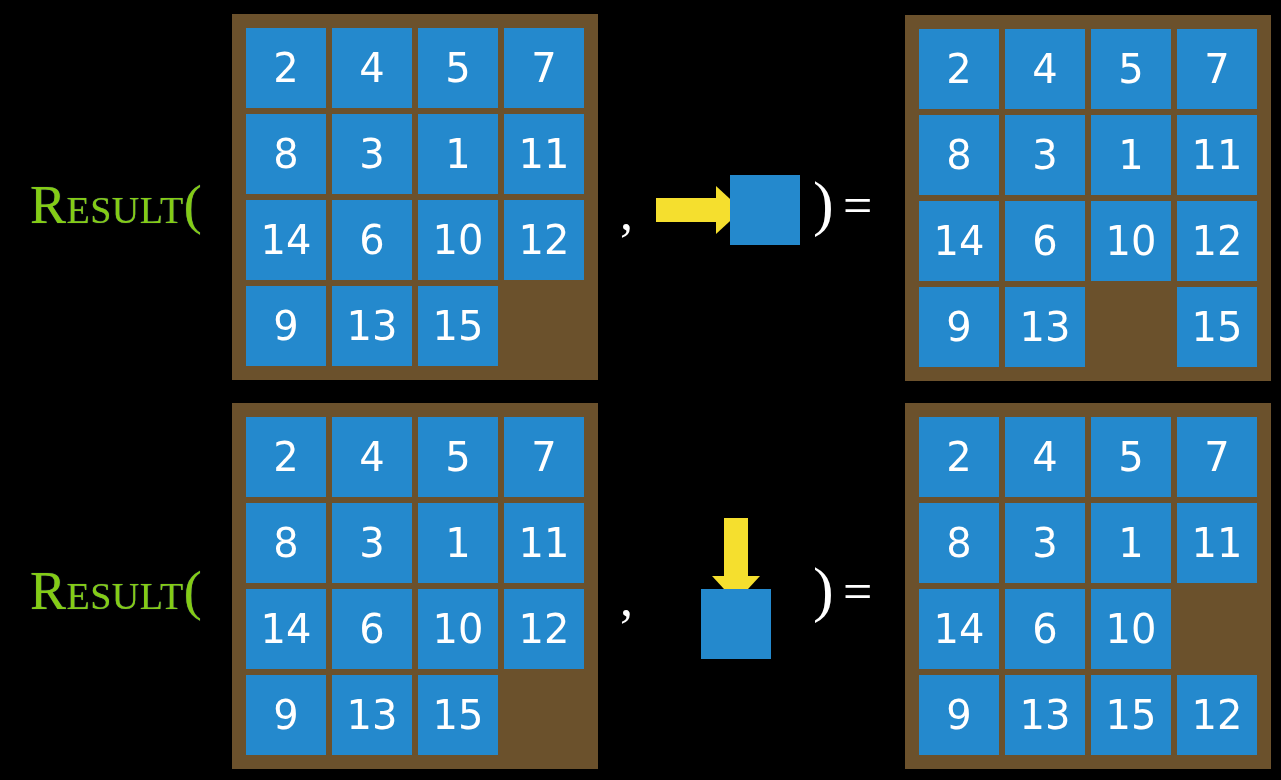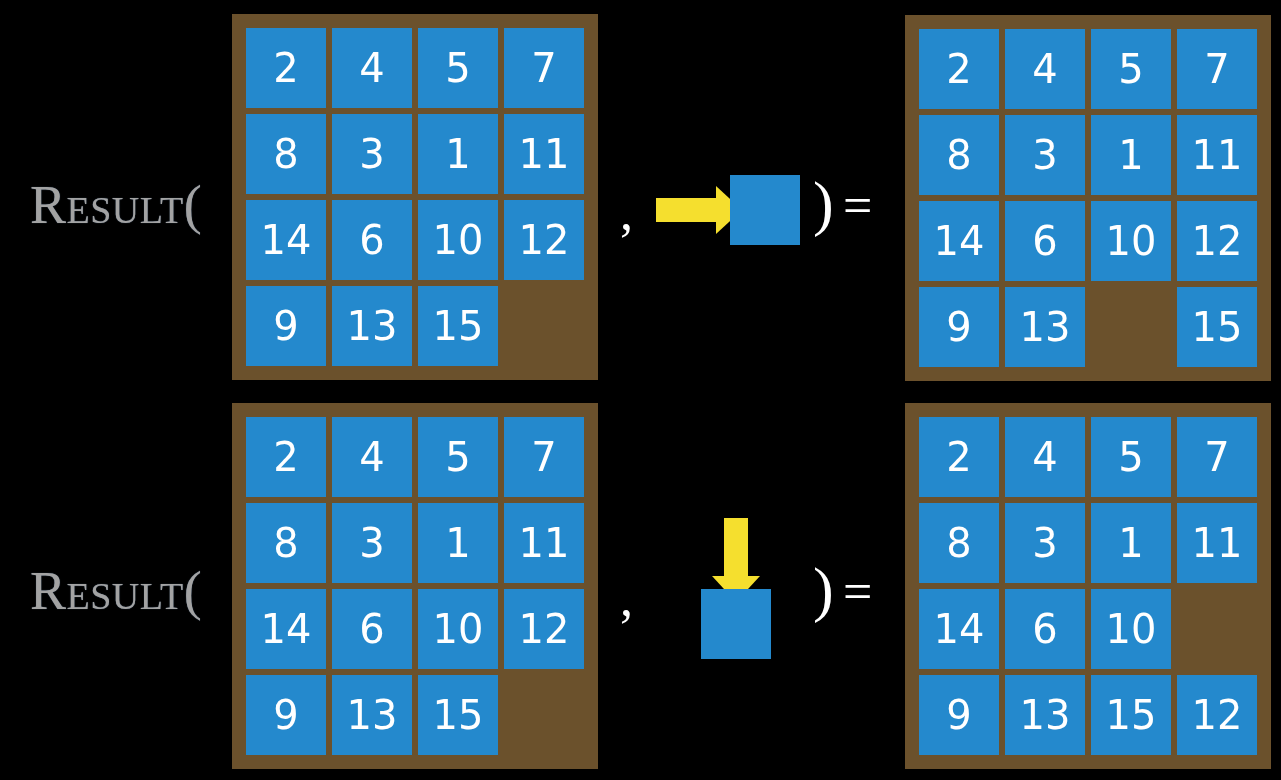--- a/index.html
+++ b/index.html
@@ -17,21 +17,21 @@
   #canvas {
     position: relative;
     width: 1281px;
     height: 780px;
     background: #000000;
   }
 
   
   .result-label {
     position: absolute;
-    color: #a3a3a3;
+    color: #84cc16;
     font-family: "Liberation Serif", serif;
     font-variant: small-caps;
     font-size: 54px;
     line-height: 1;
     letter-spacing: 0.5px;
     white-space: nowrap;
     text-shadow: 0 0 1px rgba(140,180,230,0.55);
   }
 
   

